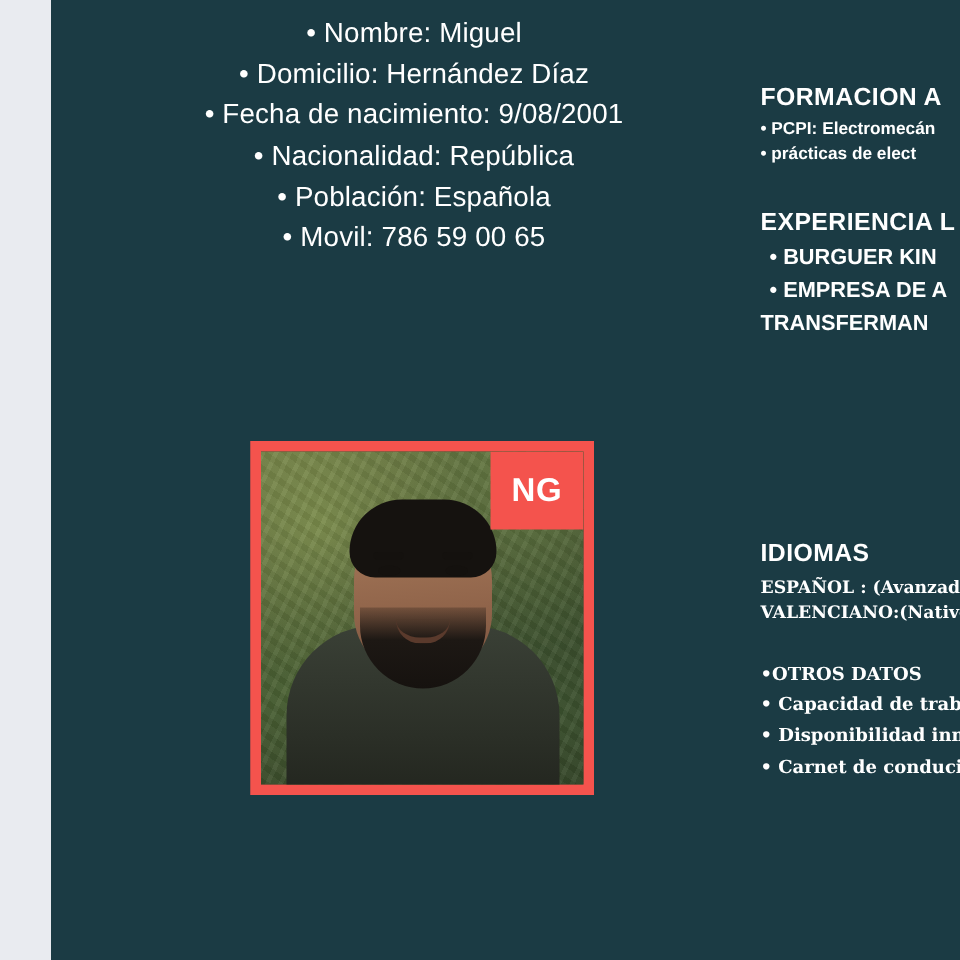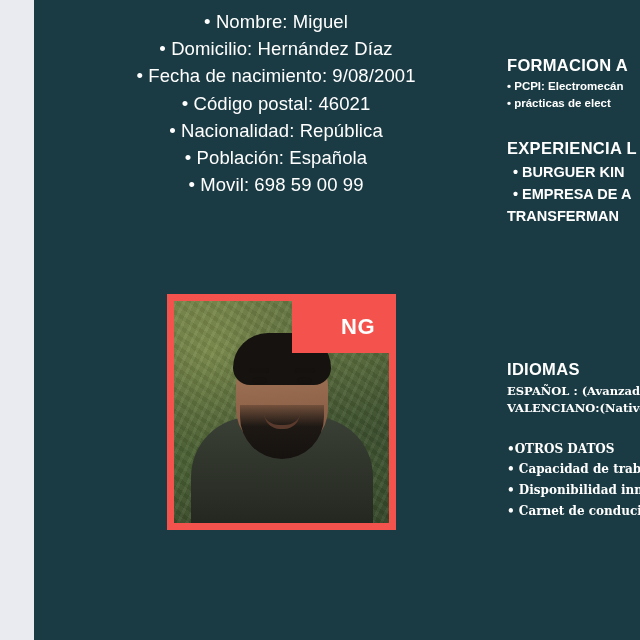--- a/index.html
+++ b/index.html
@@ -177,21 +177,20 @@
     width: 62px;
     height: 52px;
     background: #f4534d;
     color: #ffffff;
     font-size: 22px;
     font-weight: 700;
     display: flex;
     align-items: center;
     justify-content: center;
     letter-spacing: 0.5px;
-    padding-left: 35px;
   }
   
   .right-col {
     position: absolute;
     left: 473px;
     top: 56px;
     width: 190px;
     color: #ffffff;
   }
   .sec-heading {
@@ -274,24 +273,23 @@
 <div id="page">
 
   <div class="left-strip"></div>
 
   <div class="cv-canvas">
 
     <div class="personal-block">
       <div class="personal-line">• Nombre: Miguel</div>
       <div class="personal-line">• Domicilio: Hernández Díaz</div>
       <div class="personal-line">• Fecha de nacimiento: 9/08/2001</div>
-      <div class="personal-line">• Código postal: 46021</div>
       <div class="personal-line">• Nacionalidad: República</div>
       <div class="personal-line">• Población: Española</div>
-      <div class="personal-line">• Movil: 698 59 00 99</div>
+      <div class="personal-line">• Movil: 786 59 00 65</div>
     </div>
 
     <div class="photo-frame">
       <div class="photo-inner">
         <div class="photo-bg"></div>
         <div class="person-body"></div>
         <div class="person-neck"></div>
         <div class="person-head"></div>
         <div class="person-hair"></div>
         <div class="person-brow left"></div>

